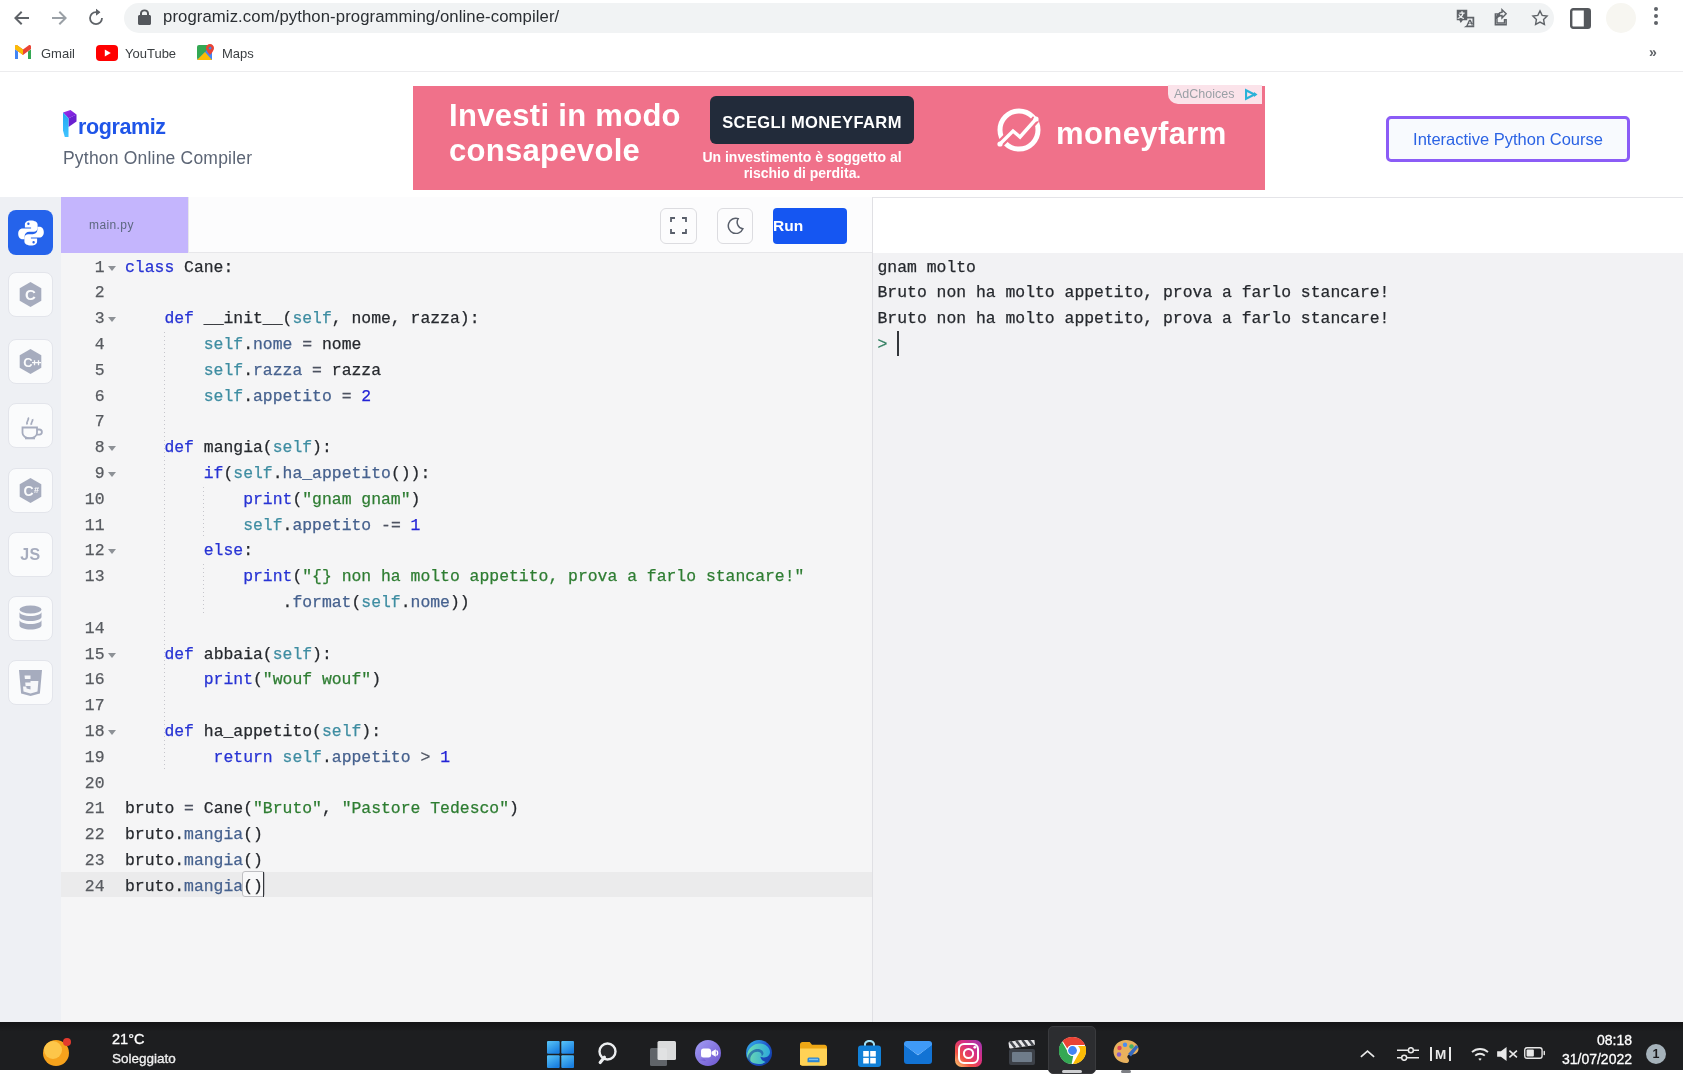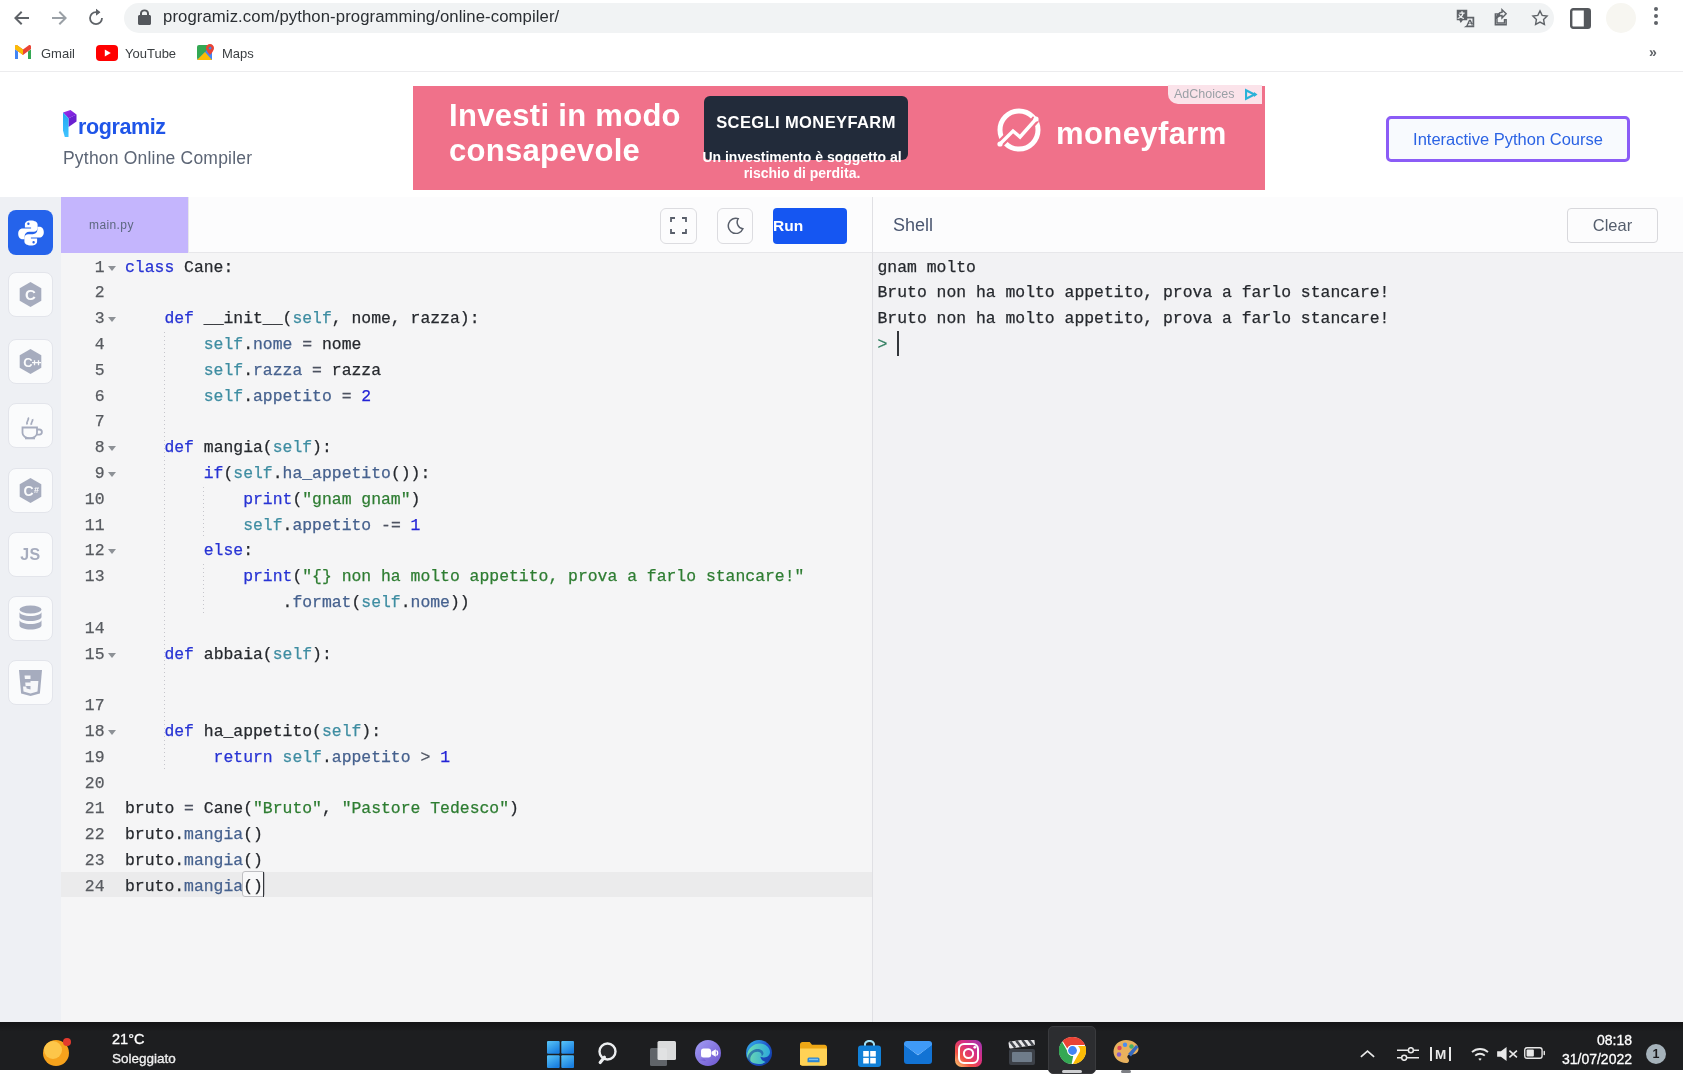--- a/index.html
+++ b/index.html
@@ -11,21 +11,21 @@
   #toolbar{left:0;top:0;width:1683px;height:37px;background:#fff;}
   #pill{left:124px;top:3px;width:1430px;height:30px;background:#f1f3f4;border-radius:15px;}
   #url{left:163px;top:7px;font-size:16.7px;color:#2b2f33;letter-spacing:.1px;}
   #bookbar{left:0;top:37px;width:1683px;height:34px;background:#fff;border-bottom:1px solid #ececee;}
   .bktxt{font-size:13px;color:#3c4043;top:9px;}
   
   #phead{left:0;top:72px;width:1683px;height:125px;background:#fff;border-bottom:1px solid #e4e4e8;}
   #subtitle{left:63px;top:76px;font-size:17.5px;color:#5c6575;letter-spacing:.2px;}
   #ad{left:413px;top:14px;width:852px;height:104px;background:#f0718a;}
   #adh{left:36px;top:12px;font-size:31px;line-height:35px;font-weight:bold;color:#fff;letter-spacing:.3px;}
-  #adbtn{left:291px;top:10px;width:204px;height:64px;background:#222b3a;border-radius:6px;
+  #adbtn{left:297px;top:10px;width:204px;height:48px;background:#222b3a;border-radius:6px;
          color:#fff;font-weight:bold;font-size:16.5px;text-align:center;line-height:52px;letter-spacing:.4px;}
   #adsub{left:207px;top:64px;width:364px;text-align:center;font-size:14px;line-height:15.5px;color:#fff;font-weight:bold;}
   #adchoices{right:3px;top:-1px;width:88px;height:19px;background:#fbe3ea;border-radius:0 0 0 10px;
              font-size:12.5px;color:#9aa0a6;padding-left:6px;line-height:18px;}
   #mflogo{left:583px;top:21px;}
   #mftext{left:643px;top:30px;font-size:31px;font-weight:bold;color:#fff;letter-spacing:.4px;}
   #course{left:1386px;top:44px;width:238px;height:40px;border:3px solid #8b5cf6;border-radius:5px;
           background:#f8fafe;color:#2b63e4;font-size:16.5px;text-align:center;line-height:40px;}
   
   #main{left:0;top:197px;width:1683px;height:825px;}
@@ -257,35 +257,32 @@
     <div class="cl" style="top:156.4px"><span class="ln">7</span></div>
     <div class="cl" style="top:182.2px"><span class="ln">8</span><span class="fold"></span><span class="ct">    <span class="k">def</span> mangia(<span class="se">self</span>):</span></div>
     <div class="cl" style="top:208.0px"><span class="ln">9</span><span class="fold"></span><span class="ct">        <span class="k">if</span>(<span class="se">self</span>.<span class="pr">ha_appetito</span>()):</span></div>
     <div class="cl" style="top:233.8px"><span class="ln">10</span><span class="ct">            <span class="k">print</span>(<span class="st">"gnam gnam"</span>)</span></div>
     <div class="cl" style="top:259.6px"><span class="ln">11</span><span class="ct">            <span class="se">self</span>.<span class="pr">appetito</span> <span class="op">-=</span> <span class="nu">1</span></span></div>
     <div class="cl" style="top:285.4px"><span class="ln">12</span><span class="fold"></span><span class="ct">        <span class="k">else</span>:</span></div>
     <div class="cl" style="top:311.2px"><span class="ln">13</span><span class="ct">            <span class="k">print</span>(<span class="st">"{} non ha molto appetito, prova a farlo stancare!"</span></span></div>
     <div class="cl" style="top:337.0px"><span class="ct">                .<span class="pr">format</span>(<span class="se">self</span>.<span class="pr">nome</span>))</span></div>
     <div class="cl" style="top:362.8px"><span class="ln">14</span></div>
     <div class="cl" style="top:388.6px"><span class="ln">15</span><span class="fold"></span><span class="ct">    <span class="k">def</span> abbaia(<span class="se">self</span>):</span></div>
+    <div class="cl" style="top:414.4px"><span class="ln">16</span><span class="ct">        <span class="k">print</span>(<span class="st">"wouf wouf"</span>)</span></div>
     <div class="cl" style="top:440.2px"><span class="ln">17</span></div>
     <div class="cl" style="top:466.0px"><span class="ln">18</span><span class="fold"></span><span class="ct">    <span class="k">def</span> ha_appetito(<span class="se">self</span>):</span></div>
     <div class="cl" style="top:491.8px"><span class="ln">19</span><span class="ct">         <span class="k">return</span> <span class="se">self</span>.<span class="pr">appetito</span> <span class="op">&gt;</span> <span class="nu">1</span></span></div>
     <div class="cl" style="top:517.6px"><span class="ln">20</span></div>
     <div class="cl" style="top:543.4px"><span class="ln">21</span><span class="ct">bruto <span class="op">=</span> Cane(<span class="st">"Bruto"</span>, <span class="st">"Pastore Tedesco"</span>)</span></div>
     <div class="cl" style="top:569.2px"><span class="ln">22</span><span class="ct">bruto.<span class="pr">mangia</span>()</span></div>
     <div class="cl" style="top:595.0px"><span class="ln">23</span><span class="ct">bruto.<span class="pr">mangia</span>()</span></div>
     <div class="cl" style="top:620.8px"><span class="ln">24</span><span class="ct">bruto.<span class="pr">mangia</span></span></div>
     <div class="abs" style="left:180.5px;top:618.4px;width:23px;height:25.2px;border:1px solid #bfbfc3;border-radius:3px;background:#f8f8f9;box-sizing:border-box;"></div>
     <div class="cl" style="top:620.8px"><span class="ct" style="left:182.2px">()</span></div>
     <div class="abs" style="left:201.6px;top:618.7px;width:1.7px;height:25.5px;background:#33363b;"></div>
-  </div>
-  <div id="shhead" class="abs">
-    <div class="abs" style="left:20px;top:0;line-height:56px;font-size:18px;color:#4a5670;">Shell</div>
-    <div id="clearbtn" class="abs">Clear</div>
   </div>
   <div id="shbody" class="abs">
     <div class="sl" style="top:1.6px">gnam molto</div>
     <div class="sl" style="top:27.4px">Bruto non ha molto appetito, prova a farlo stancare!</div>
     <div class="sl" style="top:53.2px">Bruto non ha molto appetito, prova a farlo stancare!</div>
     <div class="sl" style="top:79.0px"><span style="color:#2f7d5f">&gt;</span></div>
     <div class="abs" style="left:24px;top:77.5px;width:1.7px;height:25.5px;background:#33363b;"></div>
   </div>
   <div class="abs" style="left:872px;top:0;width:1px;height:825px;background:#e0e0e4;"></div>
 </div>

